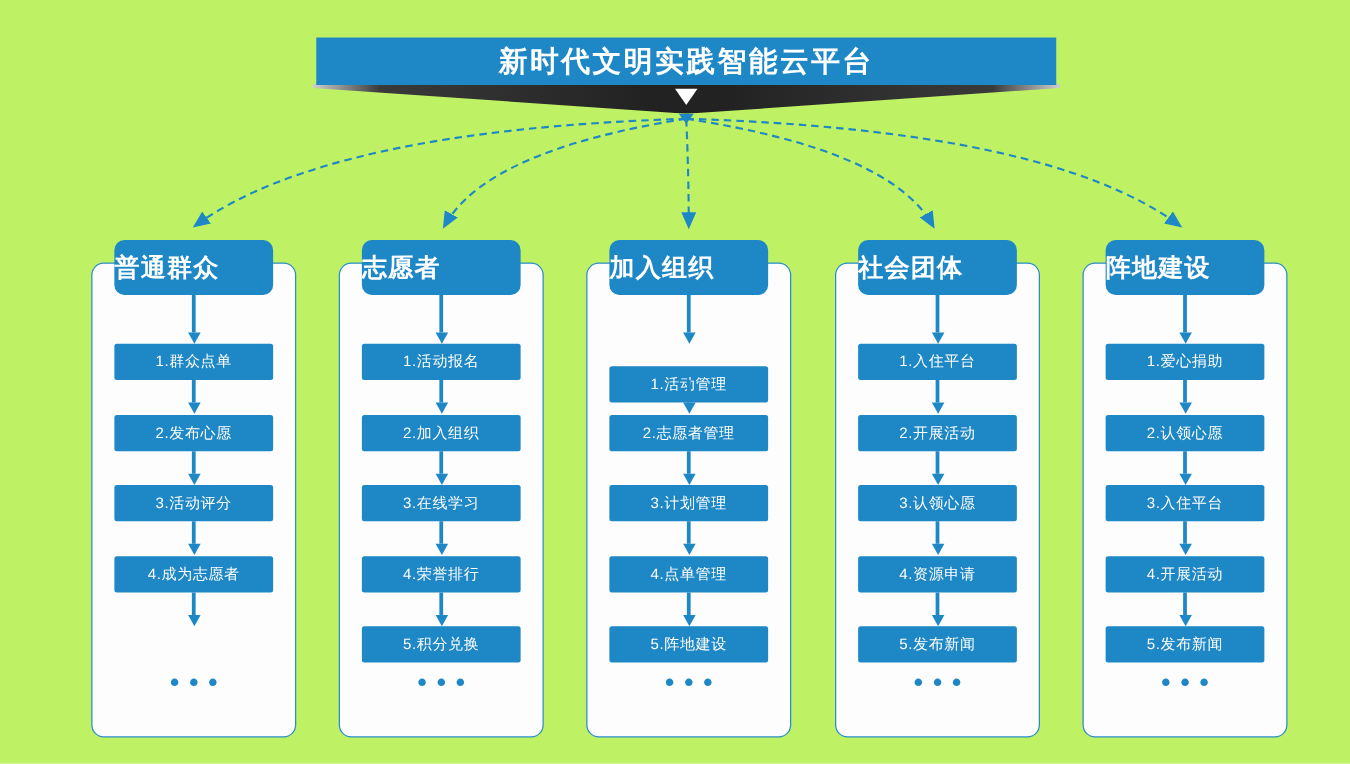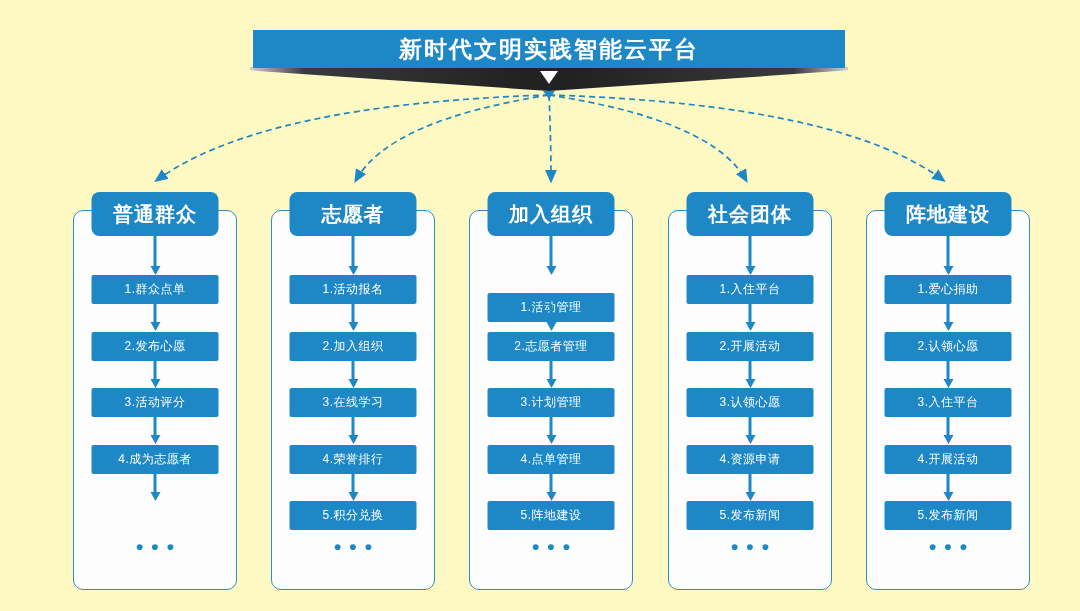--- a/index.html
+++ b/index.html
@@ -1,37 +1,37 @@
 <!DOCTYPE html>
 <html><head>
 <meta charset="utf-8">
 <style>
   html,body{margin:0;padding:0;}
   body{font-family:"Liberation Sans","DejaVu Sans",sans-serif;background:#fbfbfb;}
-  .stage{position:relative;width:1080px;height:611px;background:#fef9c3;overflow:hidden;}
+  .stage{position:relative;width:1080px;height:611px;background:#bef264;overflow:hidden;}
 
   
   .banner{position:absolute;left:253px;top:30px;width:592px;height:38px;
           background:#1e87c6;display:flex;align-items:center;justify-content:center;z-index:3;}
   .banner-title{color:#ffffff;font-size:23px;font-weight:bold;letter-spacing:2px;}
   .ribbon{position:absolute;left:250px;top:67px;width:598px;height:24px;z-index:2;
           background:linear-gradient(90deg,#cfcfcf 0%,#3a3a3a 9%,#222222 45%,#222222 55%,#3a3a3a 91%,#cfcfcf 100%);
           clip-path:polygon(0 0,100% 0,100% 14%,50% 100%,0 14%);}
   .banner-down-arrow{position:absolute;left:540px;top:71px;width:0;height:0;z-index:4;
           border-left:9px solid transparent;border-right:9px solid transparent;border-top:13px solid #ffffff;}
 
   
   .connectors{position:absolute;left:0;top:0;width:1080px;height:611px;z-index:1;}
 
   
   .column{position:absolute;top:190px;width:164px;height:402px;}
   .card-outline{position:absolute;left:0;top:20px;width:164px;height:380px;box-sizing:border-box;
           border:1.5px solid #2a8dcc;border-radius:10px;background:#fdfdfd;}
   .col-header{position:absolute;left:50%;transform:translateX(-50%);top:2px;width:127px;height:44px;
-          background:#1e87c6;border-radius:8px;display:flex;align-items:center;justify-content:center;z-index:2;}
+          background:#1e87c6;border-radius:8px;display:flex;align-items:center;justify-content:flex-start;z-index:2;}
   .col-header span{color:#fff;font-size:20px;font-weight:bold;letter-spacing:1px;}
   .item{position:absolute;left:50%;transform:translateX(-50%);width:127px;height:29px;
           background:#1e87c6;border-radius:2px;display:flex;align-items:center;justify-content:center;z-index:2;}
   .item span{color:#fff;font-size:12px;letter-spacing:0.5px;}
   .varrow{position:absolute;left:50%;transform:translateX(-50%);width:3px;background:#1e87c6;z-index:2;}
   .varrow::after{content:"";position:absolute;left:50%;transform:translateX(-50%);bottom:-9px;
           width:0;height:0;border-left:5.5px solid transparent;border-right:5.5px solid transparent;
           border-top:9px solid #1e87c6;}
   .ellipsis{position:absolute;left:0;top:346px;width:164px;text-align:center;color:#1e87c6;
           font-size:21px;font-weight:bold;letter-spacing:8px;text-indent:8px;line-height:22px;z-index:2;}

